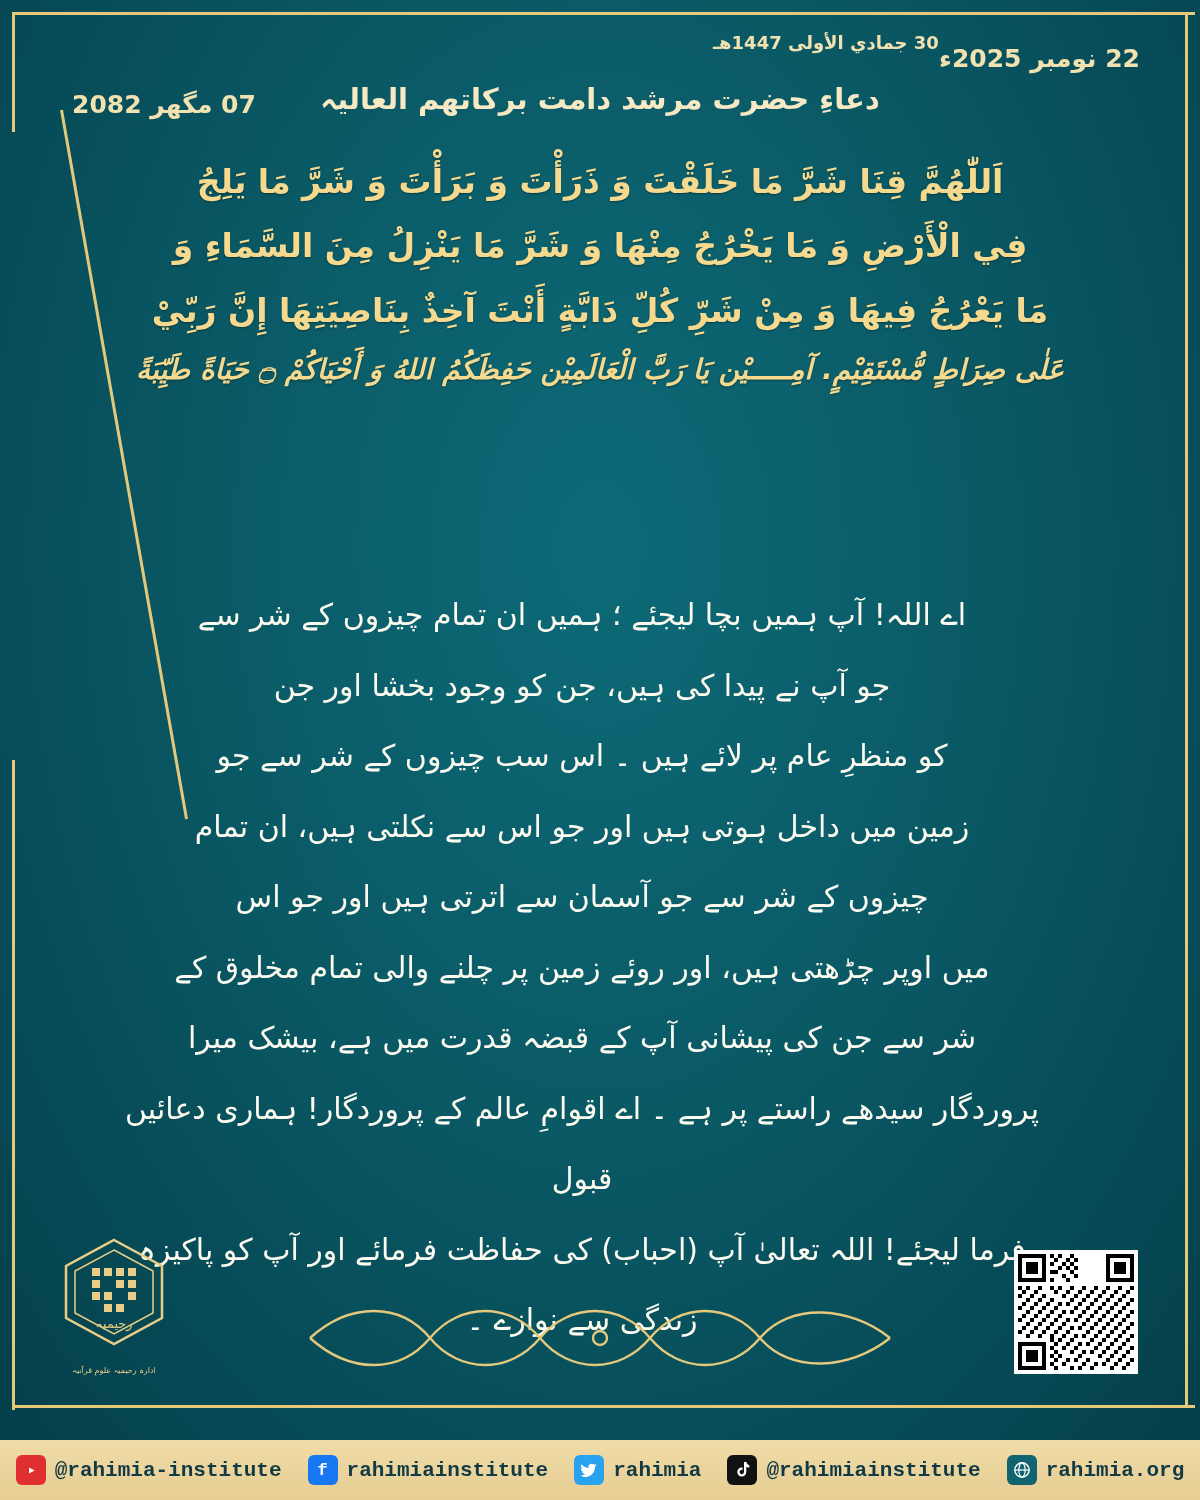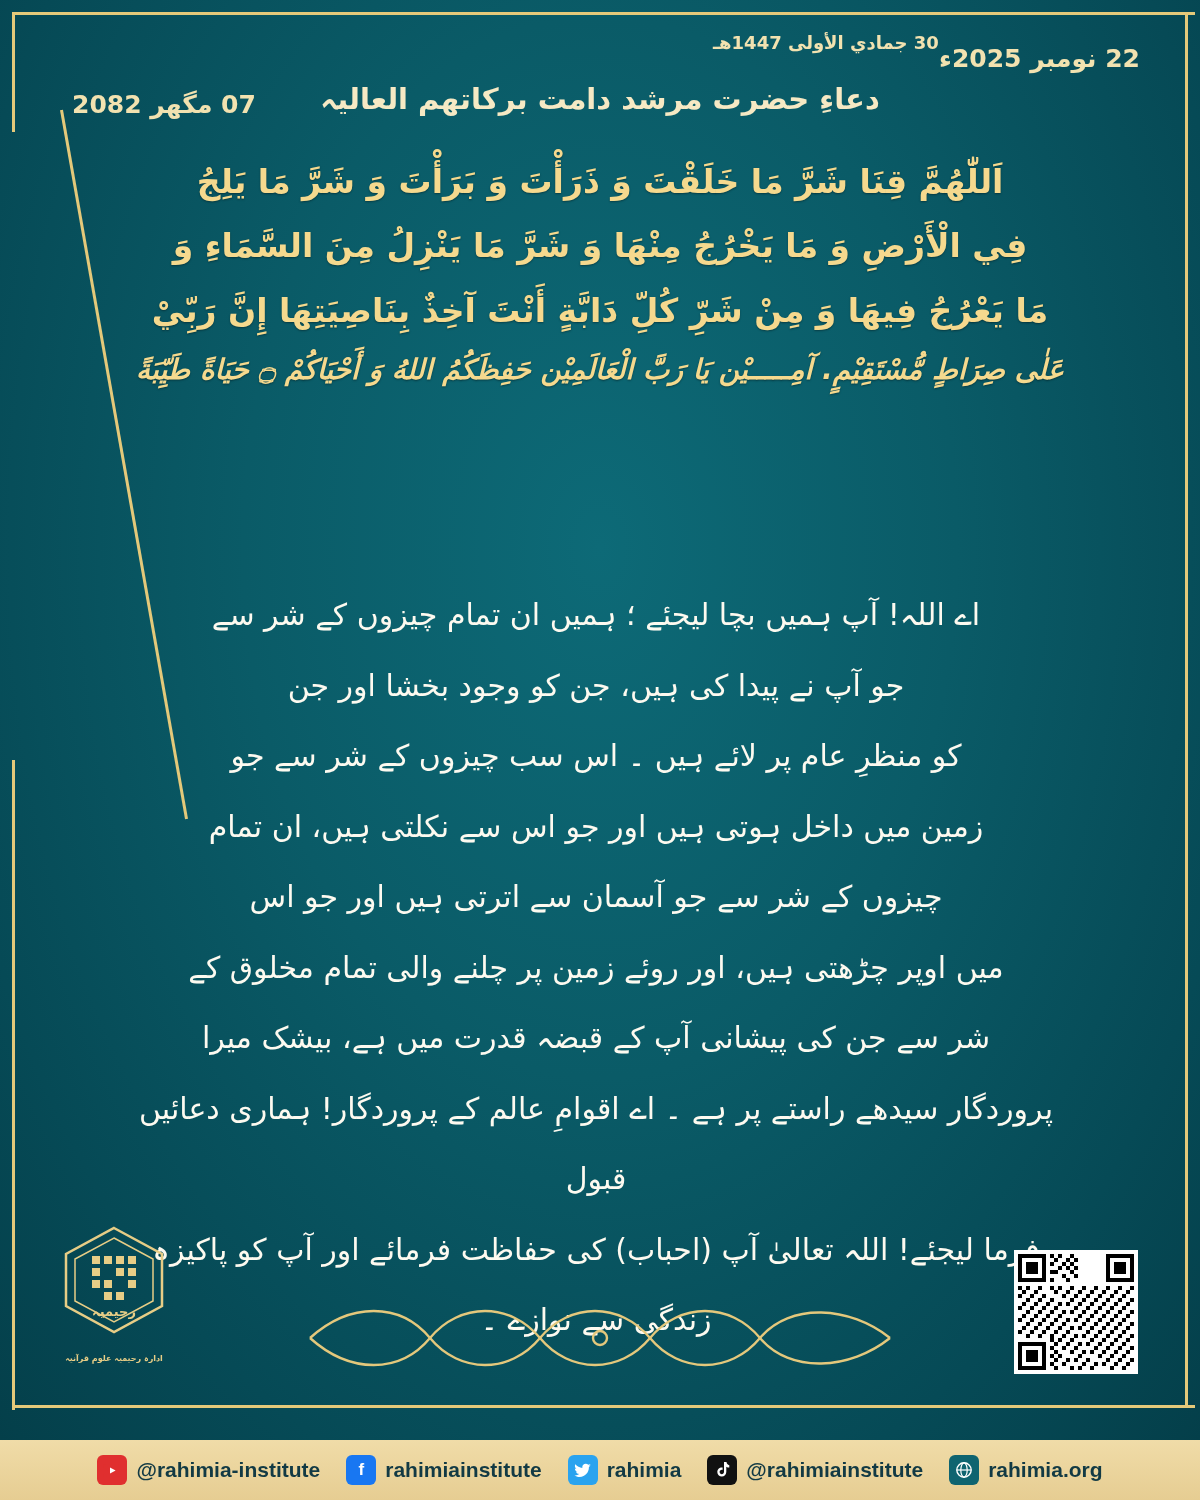--- a/index.html
+++ b/index.html
@@ -92,40 +92,39 @@
     direction: rtl;
     text-shadow: 0 1px 2px rgba(0,0,0,0.35);
   }
   .arabic .ln { display: block; white-space: nowrap; }
   .arabic .ln.small { font-size: 28px; letter-spacing: 0px; font-style: italic; }
 
   
   .urdu {
     position: absolute;
     top: 580px;
-    left: 126px;
+    left: 112px;
     width: 940px;
     text-align: center;
     color: #fdfaf0;
     font-size: 30px;
     line-height: 2.35;
     direction: rtl;
     font-weight: 400;
   }
   .urdu .ln { display: block; }
 
   
   .logo {
     position: absolute;
     left: 58px;
-    bottom: 86px;
+    bottom: 74px;
     width: 112px;
     height: 130px;
     color: #e7cd86;
-    font-weight: bold;
   }
   .logo svg { display:block; }
   .logo-cap {
     text-align: center;
     font-size: 8px;
     color: #e7cd86;
     margin-top: 18px;
     letter-spacing: 0.5px;
   }
 
@@ -166,21 +165,21 @@
     gap: 26px;
     direction: ltr;
   }
   .soc {
     display: flex;
     align-items: center;
     gap: 9px;
     color: #123a44;
     font-size: 21px;
     font-weight: 700;
-    font-family: Liberation Sans, sans-serif;
+    font-family: Liberation Mono, monospace;
     white-space: nowrap;
   }
   .soc .badge {
     width: 30px; height: 30px;
     border-radius: 6px;
     display: flex; align-items: center; justify-content: center;
     color: #fff;
     font-size: 17px;
     font-weight: 700;
     flex: 0 0 auto;

